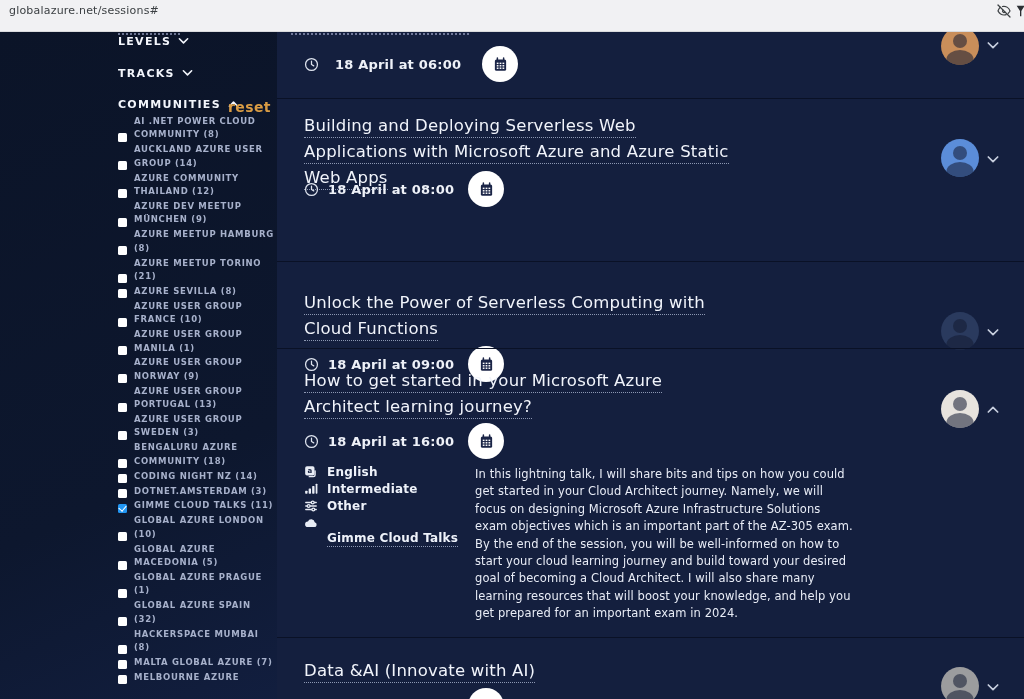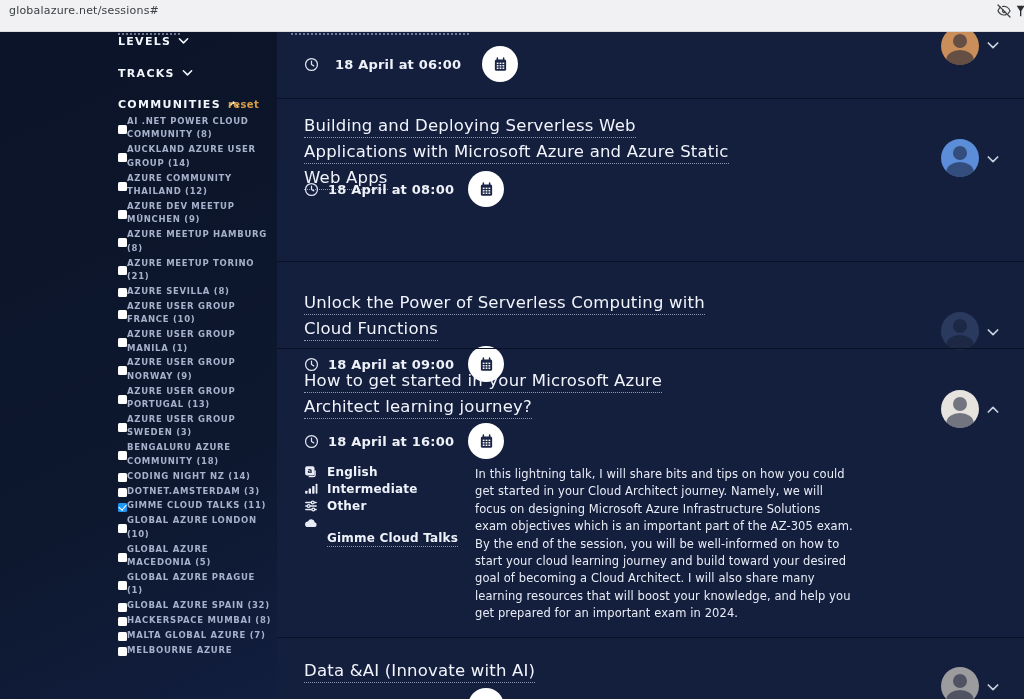--- a/index.html
+++ b/index.html
@@ -18,24 +18,24 @@
   .page { position:relative; width:1024px; height:677px; overflow:hidden;
           background:linear-gradient(155deg,#0b1428 0%,#0d172e 45%,#15234a 85%,#1d2c56 100%);padding-left:16px; }
 
   
   .sidebar { position:absolute; left:118px; top:0; width:156px; height:677px; }
   .stub-dotted { position:absolute; left:0; top:1px; width:62px; border-top:2px dotted #6d7694; }
   .fhead { position:absolute; left:0; display:flex; align-items:center; gap:7px;
            font-size:11px; font-weight:bold; letter-spacing:1.3px; color:#f3f6fc; cursor:pointer; }
   .fhead svg { flex:none; }
   .h-levels { top:3px; } .h-tracks { top:35px; } .h-comms { top:66px; }
-  .reset-link { position:absolute; left:110px; top:67px; font-size:10px; font-weight:bold;
+  .reset-link { position:absolute; left:110px; top:67px; font-size:14px; font-weight:bold;
                 color:#d99c44; letter-spacing:.4px; cursor:pointer; }
   .community-list { position:absolute; left:0; top:83px; width:156px; }
-  .crow { display:flex; align-items:center; margin-bottom:1.5px; cursor:pointer; }
+  .crow { display:flex; align-items:flex-end; gap:7px; margin-bottom:1.5px; cursor:pointer; }
   .cb { flex:none; width:9px; height:9px; margin-top:2px; background:#ffffff; border-radius:1.5px; position:relative; }
   .cb.checked { background:#2196f3; }
   .cb.checked::after { content:""; position:absolute; left:2px; top:0.5px; width:4px; height:6px;
                        border:solid #fff; border-width:0 1.6px 1.6px 0; transform:rotate(40deg); }
   .clabel { font-size:8.5px; font-weight:bold; letter-spacing:.7px; line-height:13.4px; color:#a7b1cb; }
 
   
   .main { position:absolute; left:277px; top:0; width:747px; height:677px; background:#141f3e; }
   .card { position:absolute; left:0; width:747px; border-top:1px solid #0a1126; }
   .card.c0 { top:0;   height:66px;  border-top:none; }

